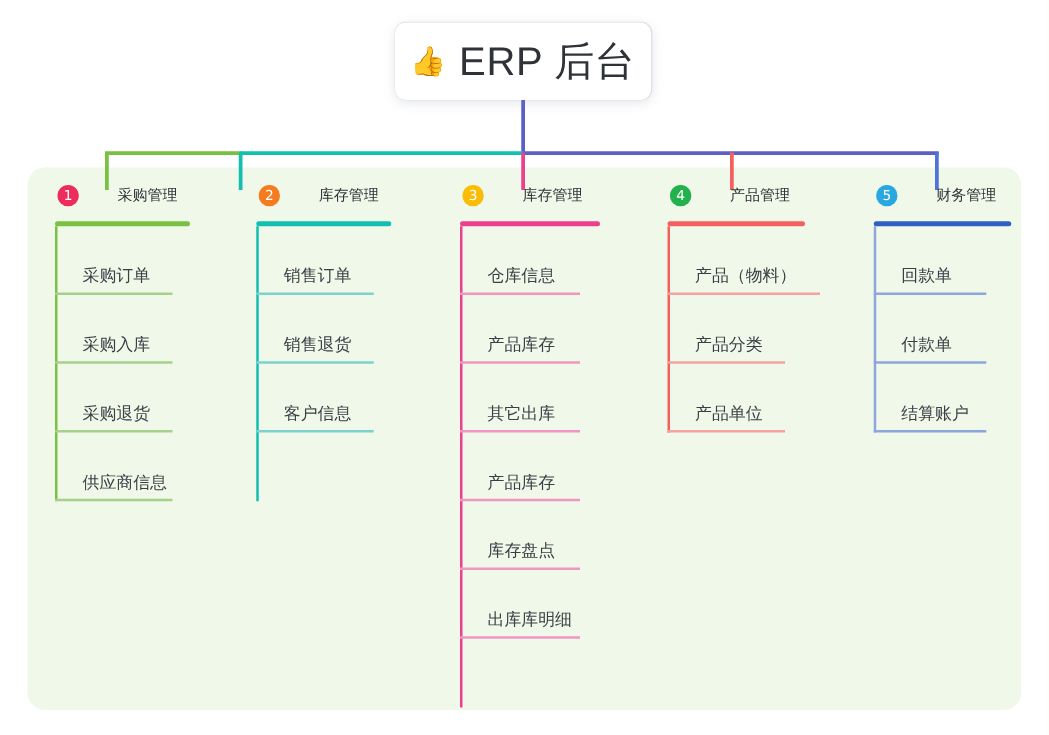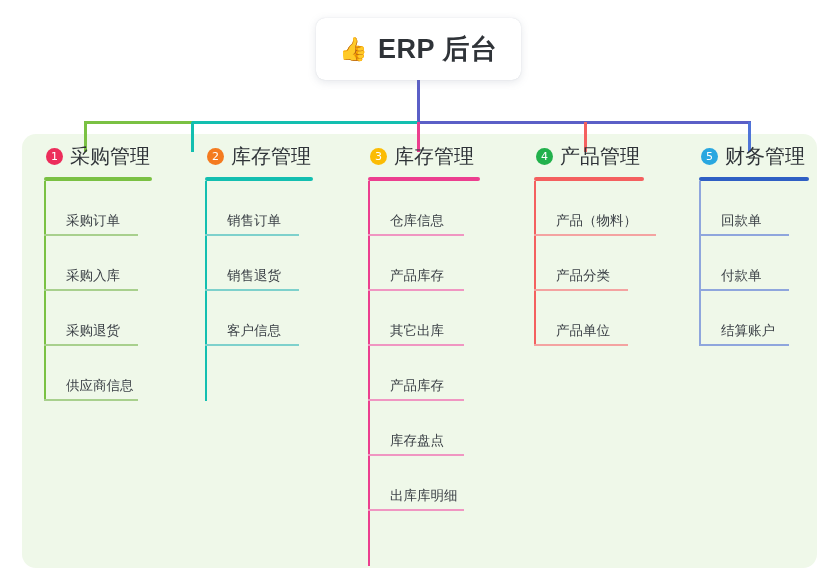--- a/index.html
+++ b/index.html
@@ -17,22 +17,22 @@
     position:absolute;
     left:316px;top:18px;width:205px;height:62px;
     background:#ffffff;
     border-radius:9px;
     box-shadow:0 2px 9px rgba(120,130,150,.20), 0 0 1px rgba(120,130,150,.30);
     display:flex;align-items:center;justify-content:center;
     box-sizing:border-box;
   }
   .title-inner{display:flex;align-items:center;gap:10px;}
   .title-text{
-    font-size:27px;color:#2f3338;letter-spacing:.5px;
-    white-space:nowrap;line-height:1;font-weight:bold;
+    font-size:32px;color:#2f3338;letter-spacing:.5px;
+    white-space:nowrap;line-height:1;
   }
   .thumb-emoji{font-size:23px;line-height:1;display:block;}
 
   
   .panel{
     position:absolute;
     left:22px;top:134px;width:795px;height:434px;
     background:#eff8e9;
     border-radius:14px;
   }
@@ -41,21 +41,21 @@
   svg.wires{position:absolute;left:0;top:0;width:839px;height:588px;pointer-events:none;}
 
   
   .col{position:absolute;top:142px;}
   .col-head{display:flex;align-items:center;gap:7px;height:28px;padding-left:2px;}
   .badge{
     width:17px;height:17px;border-radius:50%;
     color:#fff;font-size:11px;line-height:17px;text-align:center;
     flex:0 0 auto;font-family:"DejaVu Sans",sans-serif;
   }
-  .col-title{font-size:20px;color:#2f3338;white-space:nowrap;line-height:1;}
+  .col-title{font-size:12px;color:#2f3338;white-space:nowrap;line-height:1;margin-left:24px;}
   .head-rule{height:4px;border-radius:2px;margin-top:7px;}
   .leaf-wrap{position:relative;margin-top:0;}
   .spine{position:absolute;left:0;top:0;width:2px;}
   .leaf{
     position:relative;height:55px;text-align:right;
   }
   .leaf-label{
     position:absolute;left:22px;bottom:9px;
     font-size:13.5px;color:#3a3f45;white-space:nowrap;line-height:1;
   }

